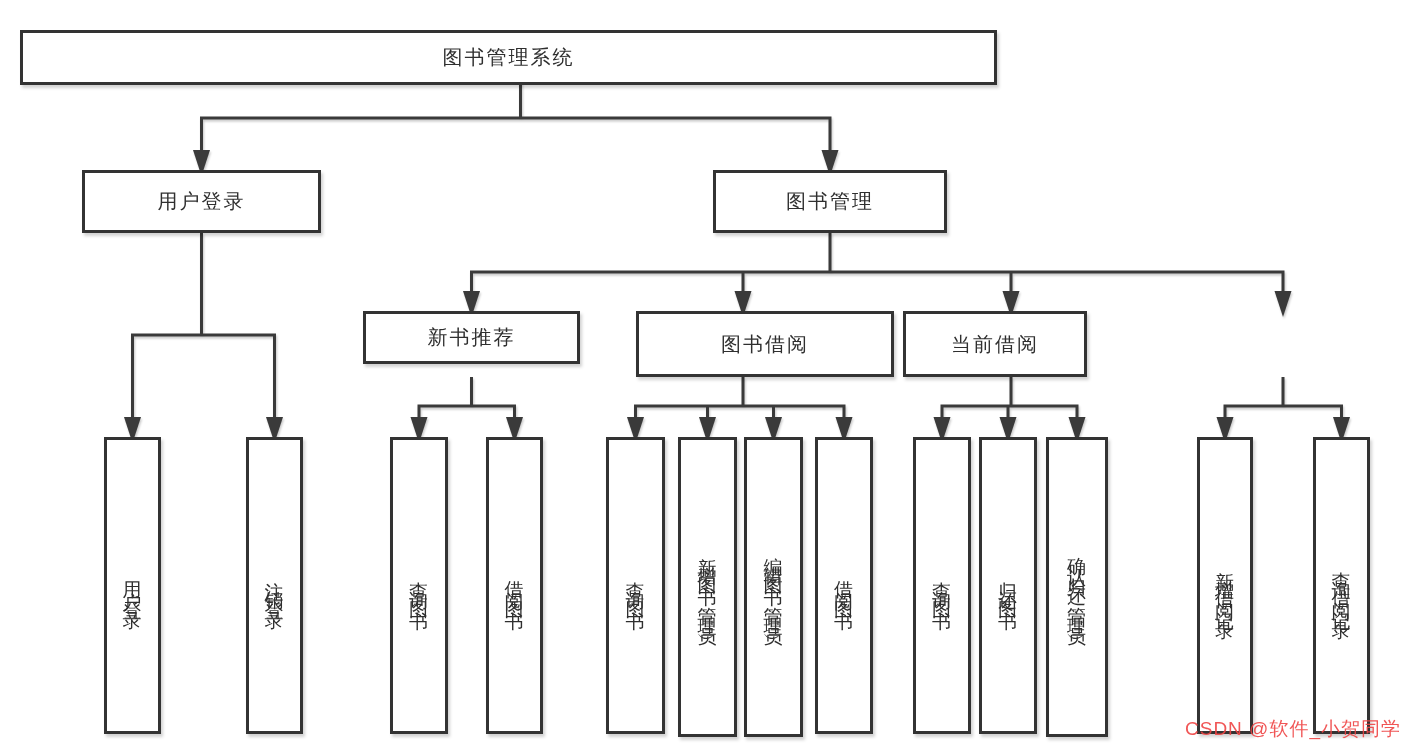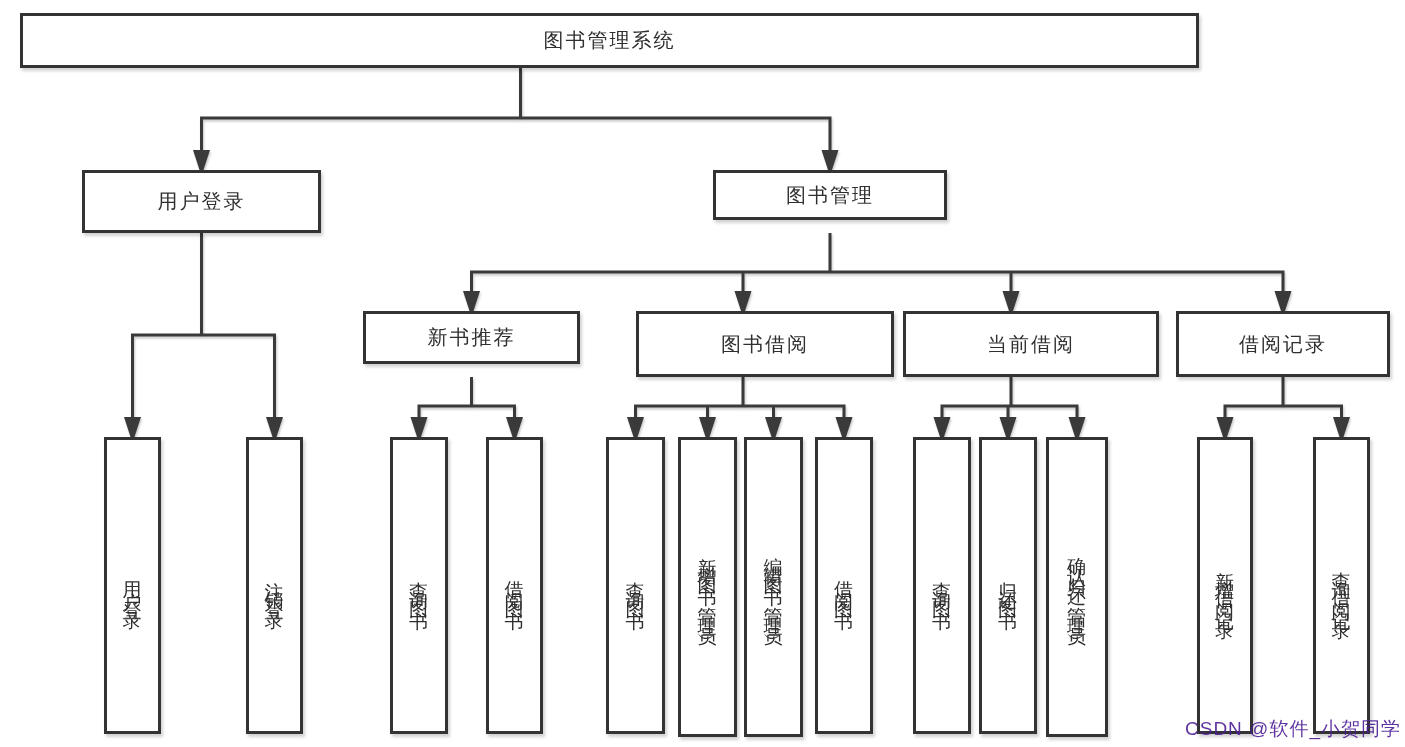--- a/index.html
+++ b/index.html
@@ -29,21 +29,21 @@
     text-orientation:mixed;
     font-size:19px;
     letter-spacing:10px;
     line-height:1;
     white-space:nowrap;
   }
   .watermark{
     position:absolute;
     left:1185px;top:716px;
     font-size:19px;
-    color:#4c1d95;
+    color:#ef4444;
     opacity:0.9;
     white-space:nowrap;
     letter-spacing:1px;
   }
 </style>
 </head>
 <body>
 
 <div class="stage">
 
@@ -92,42 +92,39 @@
       <polygon points="765,417 782,417 773.5,443"></polygon>
       <polygon points="835.5,417 852.5,417 844,443"></polygon>
       <polygon points="933.5,417 950.5,417 942,443"></polygon>
       <polygon points="999.5,417 1016.5,417 1008,443"></polygon>
       <polygon points="1068.5,417 1085.5,417 1077,443"></polygon>
       <polygon points="1216.5,417 1233.5,417 1225,443"></polygon>
       <polygon points="1333,417 1350,417 1341.5,443"></polygon>
     </g>
   </svg>
 
-  <div class="box h" style="left:20px;top:13px;width:1179px;height:55px">
+  <div class="box h" style="left:20px;top:30px;width:977px;height:55px">
     <span>图书管理系统</span>
   </div>
 
   <div class="box h" style="left:82px;top:170px;width:239px;height:63px">
     <span>用户登录</span>
   </div>
-  <div class="box h" style="left:713px;top:170px;width:234px;height:50px">
+  <div class="box h" style="left:713px;top:170px;width:234px;height:63px">
     <span>图书管理</span>
   </div>
 
   <div class="box h" style="left:363px;top:311px;width:217px;height:53px">
     <span>新书推荐</span>
   </div>
   <div class="box h" style="left:636px;top:311px;width:258px;height:66px">
     <span>图书借阅</span>
   </div>
-  <div class="box h" style="left:903px;top:311px;width:256px;height:66px">
+  <div class="box h" style="left:903px;top:311px;width:184px;height:66px">
     <span>当前借阅</span>
-  </div>
-  <div class="box h" style="left:1176px;top:311px;width:214px;height:66px">
-    <span>借阅记录</span>
   </div>
 
   <div class="box v" style="left:104px;top:437px;width:57px;height:297px">
     <span>用户登录</span>
   </div>
   <div class="box v" style="left:246px;top:437px;width:57px;height:297px">
     <span>注销登录</span>
   </div>
 
   <div class="box v" style="left:390px;top:437px;width:58px;height:297px">

